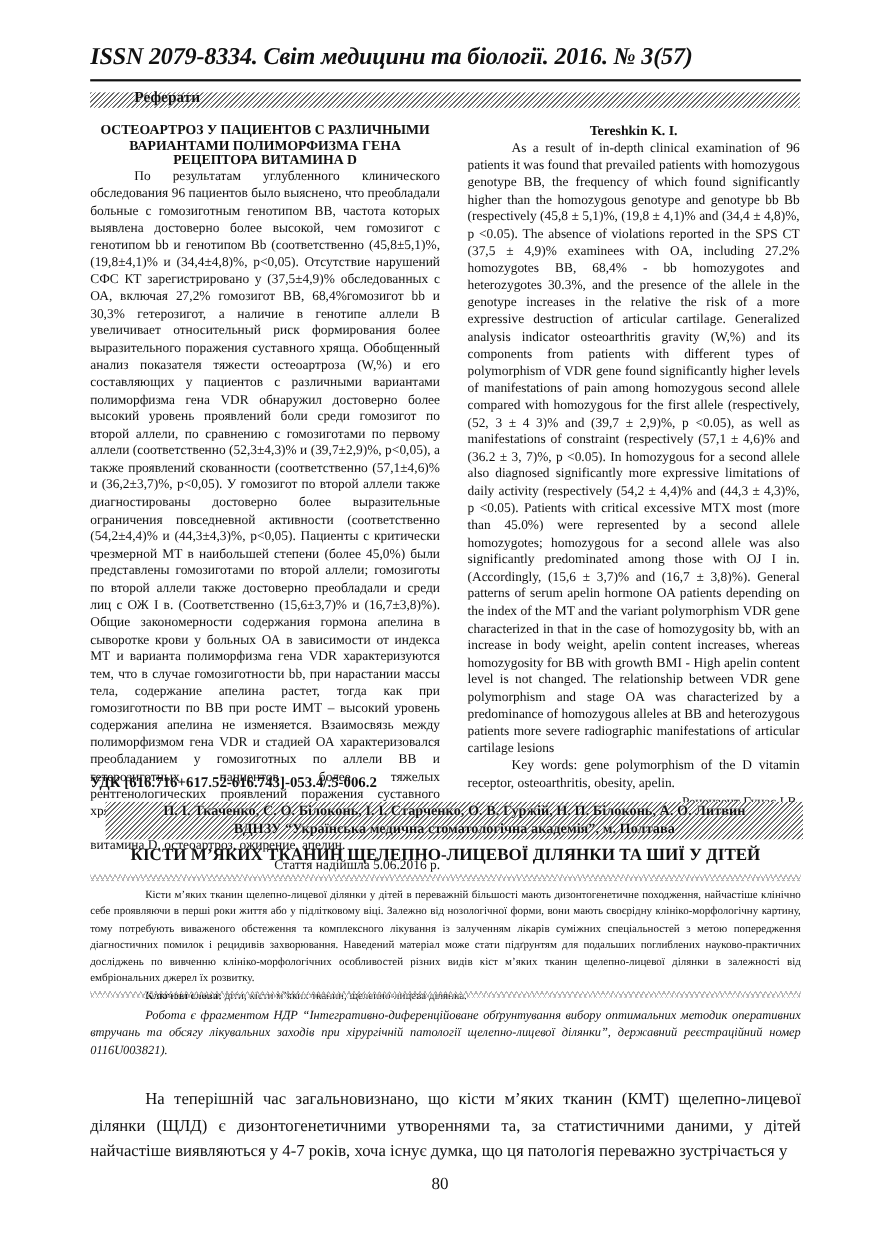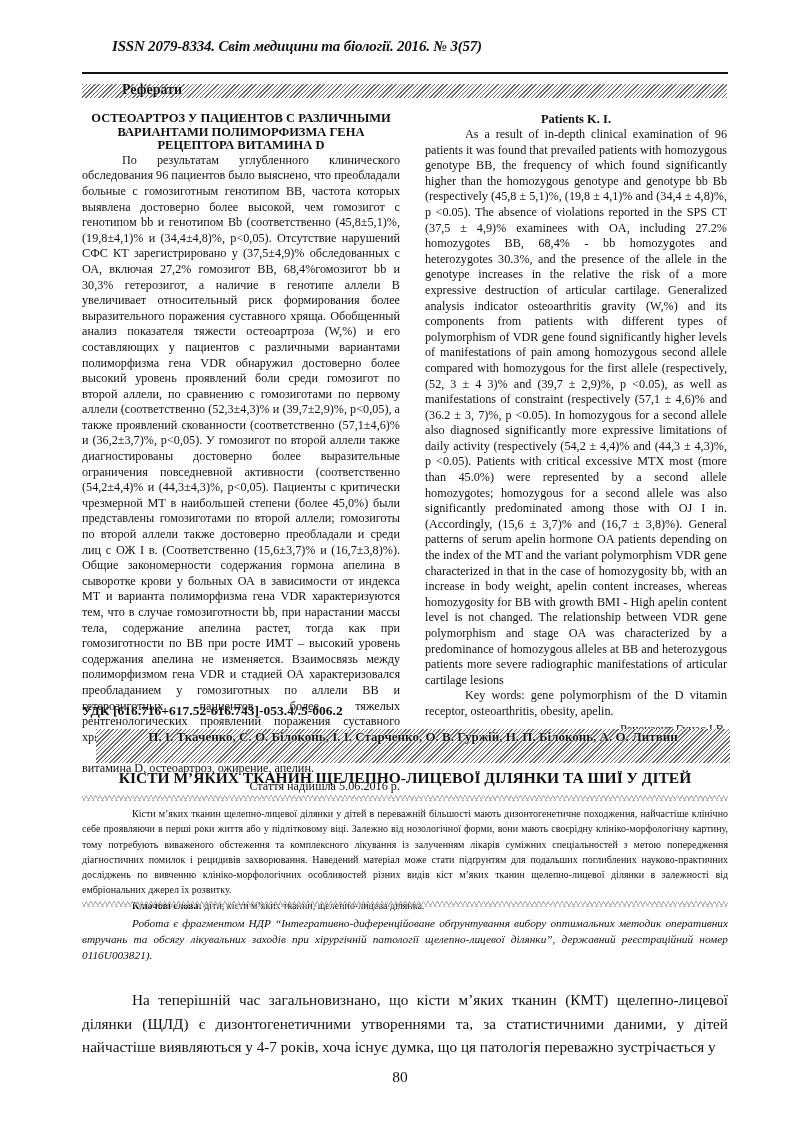--- a/index.html
+++ b/index.html
@@ -1,19 +1,19 @@
 <!DOCTYPE html>
 <html><head>
   <meta charset="utf-8">
   <style>
     html, body { margin: 0; padding: 0; background: #ffffff; }
     body { width: 800px; height: 1132px; position: relative; overflow: hidden;
            font-family: "Liberation Serif", "DejaVu Serif", serif; color: #111; }
     .abs { position: absolute; }
-    .header { left: 82px; top: 38px; width: 646px; font-size: 15px; font-style: italic; font-weight: bold; letter-spacing: -0.2px; margin-left: 30px; }
+    .header { left: 82px; top: 38px; width: 646px; font-size: 22px; font-style: italic; font-weight: bold; letter-spacing: -0.2px; }
     .header-rule { left: 82px; top: 72px; width: 646px; height: 2px; background: #111; }
     .hatch {
       background-image: repeating-linear-gradient(135deg, #6a6a6a 0px, #6a6a6a 1px, #ffffff 1px, #ffffff 3px);
     }
     .section-bar { left: 82px; top: 84px; width: 645px; height: 14px; }
     .section-bar span { position: absolute; left: 40px; top: -2px; font-size: 14px; font-weight: bold; color: #111;
                         text-shadow: 0 0 2px #fff, 0 0 2px #fff; }
     .col { width: 318px; font-size: 12.2px; line-height: 15.6px; text-align: justify; }
     .col-left { left: 82px; top: 112px; }
     .col-right { left: 425px; top: 112px; width: 302px; }
@@ -53,30 +53,31 @@
 </div>
 
 <div class="abs col col-left">
   <h2>ОСТЕОАРТРОЗ У ПАЦИЕНТОВ С РАЗЛИЧНЫМИ ВАРИАНТАМИ ПОЛИМОРФИЗМА ГЕНА РЕЦЕПТОРА ВИТАМИНА D</h2>
   <p>По результатам углубленного клинического обследования 96 пациентов было выяснено, что преобладали больные с гомозиготным генотипом BB, частота которых выявлена достоверно более высокой, чем гомозигот с генотипом bb и генотипом Bb (соответственно (45,8±5,1)%, (19,8±4,1)% и (34,4±4,8)%, p&lt;0,05). Отсутствие нарушений СФС КТ зарегистрировано у (37,5±4,9)% обследованных с ОА, включая 27,2% гомозигот BB, 68,4%гомозигот bb и 30,3% гетерозигот, а наличие в генотипе аллели B увеличивает относительный риск формирования более выразительного поражения суставного хряща. Обобщенный анализ показателя тяжести остеоартроза (W,%) и его составляющих у пациентов с различными вариантами полиморфизма гена VDR обнаружил достоверно более высокий уровень проявлений боли среди гомозигот по второй аллели, по сравнению с гомозиготами по первому аллели (соответственно (52,3±4,3)% и (39,7±2,9)%, p&lt;0,05), а также проявлений скованности (соответственно (57,1±4,6)% и (36,2±3,7)%, p&lt;0,05). У гомозигот по второй аллели также диагностированы достоверно более выразительные ограничения повседневной активности (соответственно (54,2±4,4)% и (44,3±4,3)%, p&lt;0,05). Пациенты с критически чрезмерной МТ в наибольшей степени (более 45,0%) были представлены гомозиготами по второй аллели; гомозиготы по второй аллели также достоверно преобладали и среди лиц с ОЖ I в. (Соответственно (15,6±3,7)% и (16,7±3,8)%). Общие закономерности содержания гормона апелина в сыворотке крови у больных ОА в зависимости от индекса МТ и варианта полиморфизма гена VDR характеризуются тем, что в случае гомозиготности bb, при нарастании массы тела, содержание апелина растет, тогда как при гомозиготности по BB при росте ИМТ – высокий уровень содержания апелина не изменяется. Взаимосвязь между полиморфизмом гена VDR и стадией ОА характеризовался преобладанием у гомозиготных по аллели BB и гетерозиготных пациентов более тяжелых рентгенологических проявлений поражения суставного хряща.</p>
   <p class="kw"><b>Ключевые слова:</b><span> полиморфизм гена рецептора витамина D, остеоартроз, ожирение, апелин.</span></p>
   <p class="right-note">Стаття надійшла 5.06.2016 р.</p>
 </div>
 
 <div class="abs col col-right">
-  <div class="author">Patients K. I.</div>
+  <div class="author">Tereshkin K. I.</div>
   <p>As a result of in-depth clinical examination of 96 patients it was found that prevailed patients with homozygous genotype BB, the frequency of which found significantly higher than the homozygous genotype and genotype bb Bb (respectively (45,8 ± 5,1)%, (19,8 ± 4,1)% and (34,4 ± 4,8)%, p &lt;0.05). The absence of violations reported in the SPS CT (37,5 ± 4,9)% examinees with OA, including 27.2% homozygotes BB, 68,4% - bb homozygotes and heterozygotes 30.3%, and the presence of the allele in the genotype increases in the relative the risk of a more expressive destruction of articular cartilage. Generalized analysis indicator osteoarthritis gravity (W,%) and its components from patients with different types of polymorphism of VDR gene found significantly higher levels of manifestations of pain among homozygous second allele compared with homozygous for the first allele (respectively, (52, 3 ± 4 3)% and (39,7 ± 2,9)%, p &lt;0.05), as well as manifestations of constraint (respectively (57,1 ± 4,6)% and (36.2 ± 3, 7)%, p &lt;0.05). In homozygous for a second allele also diagnosed significantly more expressive limitations of daily activity (respectively (54,2 ± 4,4)% and (44,3 ± 4,3)%, p &lt;0.05). Patients with critical excessive MTX most (more than 45.0%) were represented by a second allele homozygotes; homozygous for a second allele was also significantly predominated among those with OJ I in. (Accordingly, (15,6 ± 3,7)% and (16,7 ± 3,8)%). General patterns of serum apelin hormone OA patients depending on the index of the MT and the variant polymorphism VDR gene characterized in that in the case of homozygosity bb, with an increase in body weight, apelin content increases, whereas homozygosity for BB with growth BMI - High apelin content level is not changed. The relationship between VDR gene polymorphism and stage OA was characterized by a predominance of homozygous alleles at BB and heterozygous patients more severe radiographic manifestations of articular cartilage lesions</p>
   <p class="kw"><b>Key words:</b><span> gene polymorphism of the D vitamin receptor, osteoarthritis, obesity, apelin.</span></p>
   <p class="right-note">Рецензент Гунас І.В.</p>
 </div>
 
 <div class="abs udk">УДК [616.716+617.52-616.743]-053.4/.5-006.2</div>
 
 <div class="abs authors-bar hatch">
   <div>П. І. Ткаченко, С. О. Білоконь, І. І. Старченко, О. В. Гуржій, Н. П. Білоконь, А. О. Литвин</div>
+  <div>ВДНЗУ “Українська медична стоматологічна академія”, м. Полтава</div>
 </div>
 
 <div class="abs main-title">КІСТИ М’ЯКИХ ТКАНИН ЩЕЛЕПНО-ЛИЦЕВОЇ ДІЛЯНКИ ТА ШИЇ У ДІТЕЙ</div>
 
 <div class="abs wavy wavy1"></div>
 
 <div class="abs abstract">
   <p>Кісти м’яких тканин щелепно-лицевої ділянки у дітей в переважній більшості мають дизонтогенетичне походження, найчастіше клінічно себе проявляючи в перші роки життя або у підлітковому віці. Залежно від нозологічної форми, вони мають своєрідну клініко-морфологічну картину, тому потребують виваженого обстеження та комплексного лікування із залученням лікарів суміжних спеціальностей з метою попередження діагностичних помилок і рецидивів захворювання. Наведений матеріал може стати підґрунтям для подальших поглиблених науково-практичних досліджень по вивченню клініко-морфологічних особливостей різних видів кіст м’яких тканин щелепно-лицевої ділянки в залежності від ембріональних джерел їх розвитку.</p>
   <p class="kw"><b>Ключові слова:</b><span> діти, кісти м’яких тканин, щелепно-лицева ділянка.</span></p>
 </div>

